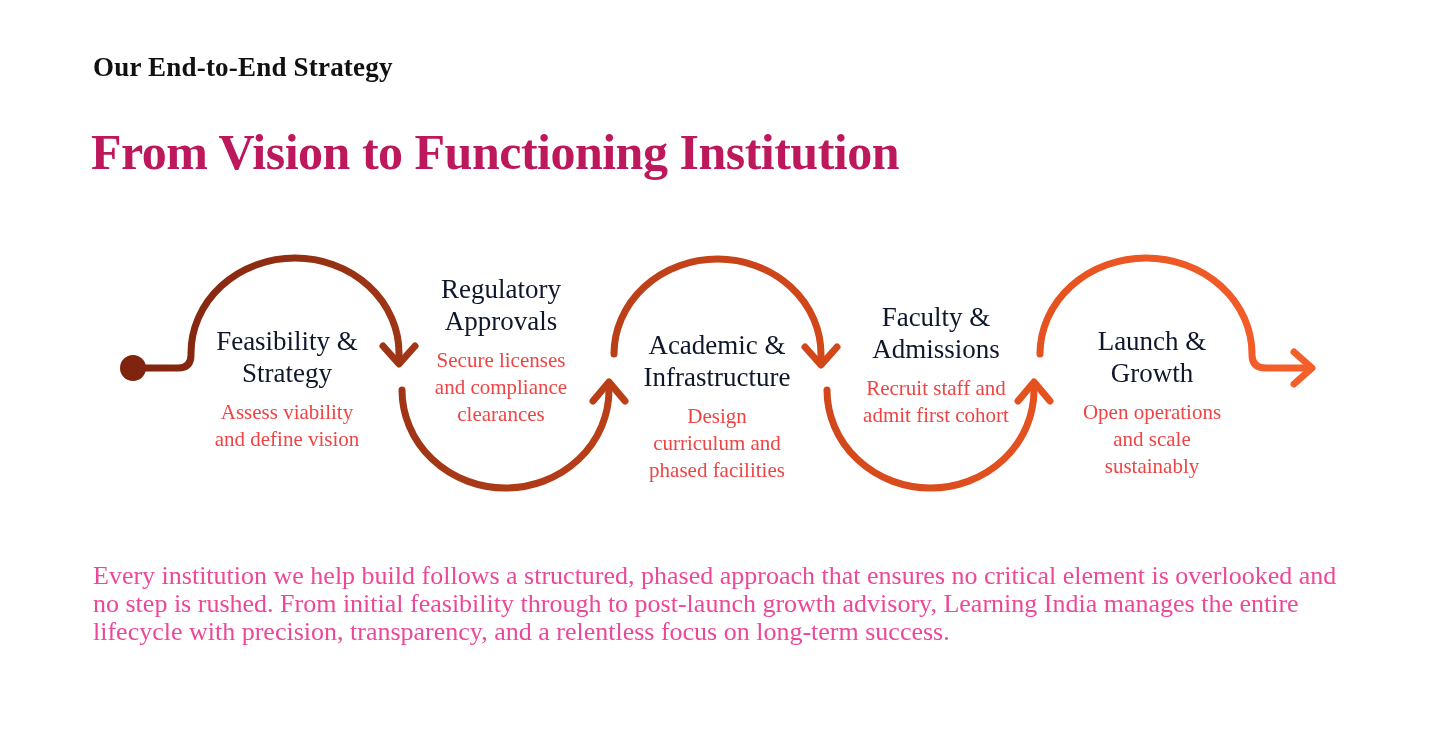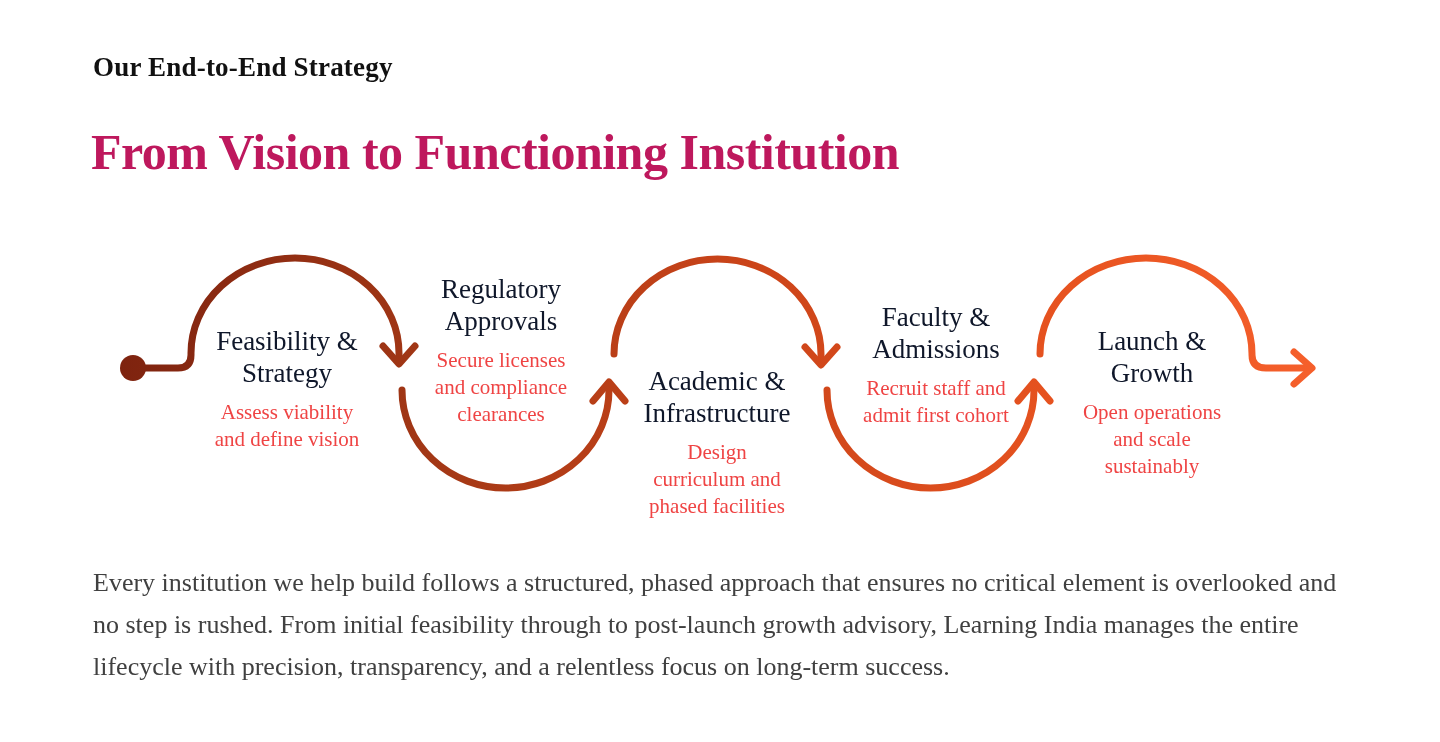--- a/index.html
+++ b/index.html
@@ -35,28 +35,28 @@
     font-size: 27px; line-height: 32px; color: #0f172a;
     white-space: pre-line;
   }
   .stage-desc {
     margin-top: 10px;
     font-size: 21px; line-height: 27px; color: #ef4444;
     white-space: pre-line;
   }
   .s1 { left: 287px;  top: 95px; }
   .s2 { left: 501px;  top: 43px; }
-  .s3 { left: 717px;  top: 99px; margin-top: 36px; }
+  .s3 { left: 717px;  top: 99px; }
   .s4 { left: 936px;  top: 71px; }
   .s5 { left: 1152px; top: 95px; }
 
   .summary {
     position: absolute; left: 93px; top: 562px;
     width: 1270px;
-    font-size: 26px; line-height: 42px; color: #404040;
+    font-size: 26px; line-height: 28px; color: #ec4899;
   }
 </style>
 </head>
 <body>
 
 <div class="canvas">
 
   <div class="eyebrow">Our End-to-End Strategy</div>
   <h1 class="title">From Vision to Functioning Institution</h1>
 

